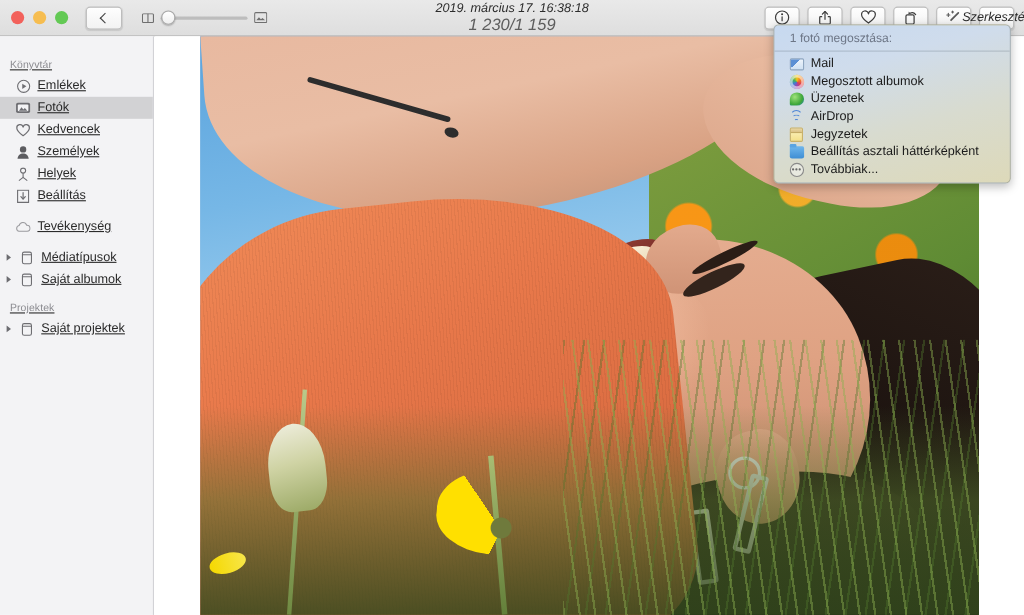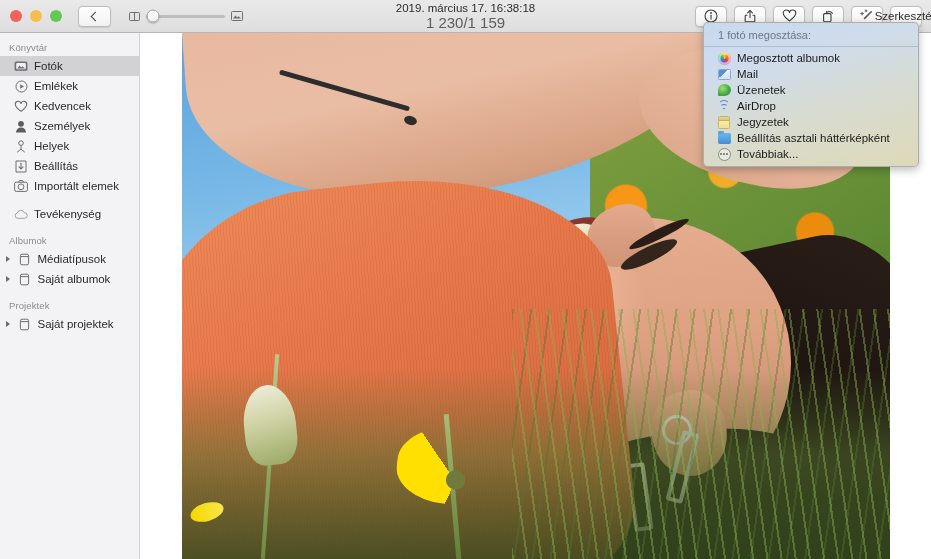--- a/index.html
+++ b/index.html
@@ -11,21 +11,21 @@
     background:#ffffff;
     -webkit-font-smoothing:antialiased;
   }
   .window { position:relative; width:931px; height:559px; overflow:hidden; background:#fff; }
 
   
   .toolbar {
     position:absolute; top:0; left:0; width:931px; height:33px;
     background:linear-gradient(#e9e9e9,#dedede);
     border-bottom:1px solid #b6b6b6;
-    display:flex; align-items:center;
+    display:flex; align-items:center;font-style:italic;
   }
   .traffic { display:flex; gap:8px; margin-left:10px; }
   .tl { width:12px; height:12px; border-radius:50%; }
   .tl-r { background:#f2615b; }
   .tl-y { background:#f6bd50; }
   .tl-g { background:#63c954; }
 
   .tbtn {
     height:21px; min-width:30px;
     background:linear-gradient(#fefefe,#f2f2f2);
@@ -59,21 +59,21 @@
   .right-tools {
     margin-left:auto; display:flex; align-items:center; gap:7px; margin-right:9px;
   }
   .right-tools .tbtn { width:32px; }
   .edit-btn { width:auto; padding:0 9px; font-size:11.5px; color:#2c2c2c; }
 
   
   .sidebar {
     position:absolute; top:33px; left:0; width:140px; height:526px;
     background:#f3f3f5; border-right:1px solid #d2d2d6;
-    padding-top:6px; overflow:hidden;
+    padding-top:18px; overflow:hidden;text-decoration:underline;
   }
   .sb-head {
     font-size:9.5px; color:#8b8b90; padding:3px 0 3px 9px; letter-spacing:.1px;
   }
   .sb-item {
     display:flex; align-items:center; gap:6px;
     height:20px; padding-left:14px; font-size:11.5px; color:#2a2a2a;
     cursor:default;
   }
   .sb-item.sel { background:#d2d2d4; }
@@ -409,43 +409,43 @@
       <div class="tbtn edit-btn">
         <span>Szerkesztés</span>
       </div>
     </div>
   </div>
 
   <div class="sidebar">
 
     <div class="sb-head">Könyvtár</div>
 
+    <div class="sb-item">
+      <span class="sb-ic">
+        <svg width="13" height="13" viewBox="0 0 13 13">
+          <circle cx="6.5" cy="6.5" r="5.5" fill="none" stroke="#6e6e72" stroke-width="1"></circle>
+          <path d="M5.2 4.2 L9.0 6.5 L5.2 8.8 Z" fill="#6e6e72"></path>
+        </svg>
+      </span>
+      <span>Emlékek</span>
+    </div>
+
     <div class="sb-item sel">
       <span class="sb-ic">
         <svg width="14" height="12" viewBox="0 0 14 12">
           <rect x="0.6" y="1.4" width="12.8" height="9.4" rx="1.6" fill="#6e6e72"></rect>
           <rect x="2.2" y="3.0" width="9.6" height="6.2" rx="1" fill="#f3f3f5"></rect>
           <path d="M3.2 8.6 L5.6 5.6 L7.2 7.5 L8.6 6.2 L10.9 8.6 Z" fill="#6e6e72"></path>
         </svg>
       </span>
       <span>Fotók</span>
     </div>
 
     <div class="sb-item">
       <span class="sb-ic">
-        <svg width="13" height="13" viewBox="0 0 13 13">
-          <circle cx="6.5" cy="6.5" r="5.5" fill="none" stroke="#6e6e72" stroke-width="1"></circle>
-          <path d="M5.2 4.2 L9.0 6.5 L5.2 8.8 Z" fill="#6e6e72"></path>
-        </svg>
-      </span>
-      <span>Emlékek</span>
-    </div>
-
-    <div class="sb-item">
-      <span class="sb-ic">
         <svg width="14" height="13" viewBox="0 0 14 13">
           <path d="M7 11.4 C2.9 8.2 1.3 6.4 1.3 4.5 A2.9 2.9 0 0 1 7 3.5 A2.9 2.9 0 0 1 12.7 4.5 C12.7 6.4 11.1 8.2 7 11.4 Z" fill="none" stroke="#6e6e72" stroke-width="1.1" stroke-linejoin="round"></path>
         </svg>
       </span>
       <span>Kedvencek</span>
     </div>
 
     <div class="sb-item">
       <span class="sb-ic">
         <svg width="12" height="13" viewBox="0 0 12 13">
@@ -471,44 +471,33 @@
       <span class="sb-ic">
         <svg width="12" height="13" viewBox="0 0 12 13">
           <path d="M1 1 H11 V12 H1 Z" fill="none" stroke="#6e6e72" stroke-width="1"></path>
           <line x1="6" y1="3.2" x2="6" y2="8.6" stroke="#6e6e72" stroke-width="1.1" stroke-linecap="round"></line>
           <path d="M4 6.8 L6 8.9 L8 6.8" fill="none" stroke="#6e6e72" stroke-width="1.1" stroke-linecap="round" stroke-linejoin="round"></path>
         </svg>
       </span>
       <span>Beállítás</span>
     </div>
 
-    <div class="sb-item">
-      <span class="sb-ic">
-        <svg width="14" height="12" viewBox="0 0 14 12">
-          <rect x="0.6" y="2.2" width="12.8" height="9.2" rx="1.6" fill="none" stroke="#6e6e72" stroke-width="1"></rect>
-          <circle cx="7" cy="6.8" r="2.9" fill="none" stroke="#6e6e72" stroke-width="1"></circle>
-          <path d="M4.4 2.2 L5.4 0.6 H8.6 L9.6 2.2" fill="none" stroke="#6e6e72" stroke-width="1"></path>
-        </svg>
-      </span>
-      <span>Importált elemek</span>
-    </div>
 
     <div class="sb-gap"></div>
 
     <div class="sb-item">
       <span class="sb-ic">
         <svg width="15" height="11" viewBox="0 0 15 11">
           <path d="M3.6 9.6 A2.9 2.9 0 0 1 3.6 3.9 A3.9 3.9 0 0 1 11.0 3.6 A2.9 2.9 0 0 1 11.4 9.6 Z" fill="none" stroke="#9a9a9e" stroke-width="1"></path>
         </svg>
       </span>
       <span>Tevékenység</span>
     </div>
 
     <div class="sb-gap"></div>
-    <div class="sb-head">Albumok</div>
 
     <div class="sb-item has-disc">
       <span class="disc"></span>
       <span class="sb-ic">
         <svg width="11" height="13" viewBox="0 0 11 13">
           <rect x="1.4" y="1.2" width="8.2" height="10.6" rx="1.6" fill="none" stroke="#6e6e72" stroke-width="1"></rect>
           <line x1="1.4" y1="3.6" x2="9.6" y2="3.6" stroke="#6e6e72" stroke-width="1"></line>
         </svg>
       </span>
       <span>Médiatípusok</span>
@@ -572,30 +561,30 @@
       <div class="ph-layer tiny-flower"></div>
     </div>
   </div>
 
   <div class="popover">
     <div class="pop-head">1 fotó megosztása:</div>
     <div class="pop-list">
 
       <div class="pop-item">
         <span class="pi-ic">
+            <span class="ic-mail"></span>
+          </span>
+        <span>Mail</span>
+      </div>
+
+      <div class="pop-item">
+        <span class="pi-ic">
             <span class="ic-photos"></span>
           </span>
         <span>Megosztott albumok</span>
-      </div>
-
-      <div class="pop-item">
-        <span class="pi-ic">
-            <span class="ic-mail"></span>
-          </span>
-        <span>Mail</span>
       </div>
 
       <div class="pop-item">
         <span class="pi-ic">
             <span class="ic-msg"></span>
           </span>
         <span>Üzenetek</span>
       </div>
 
       <div class="pop-item">

